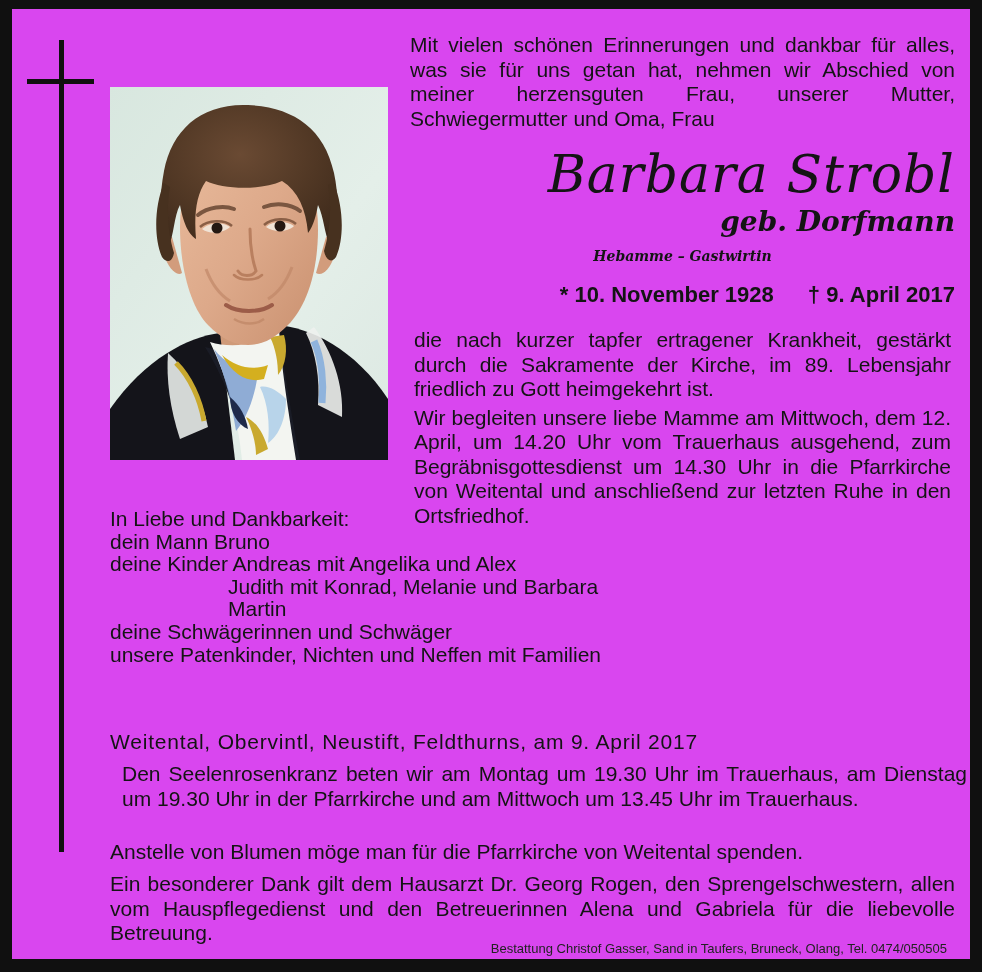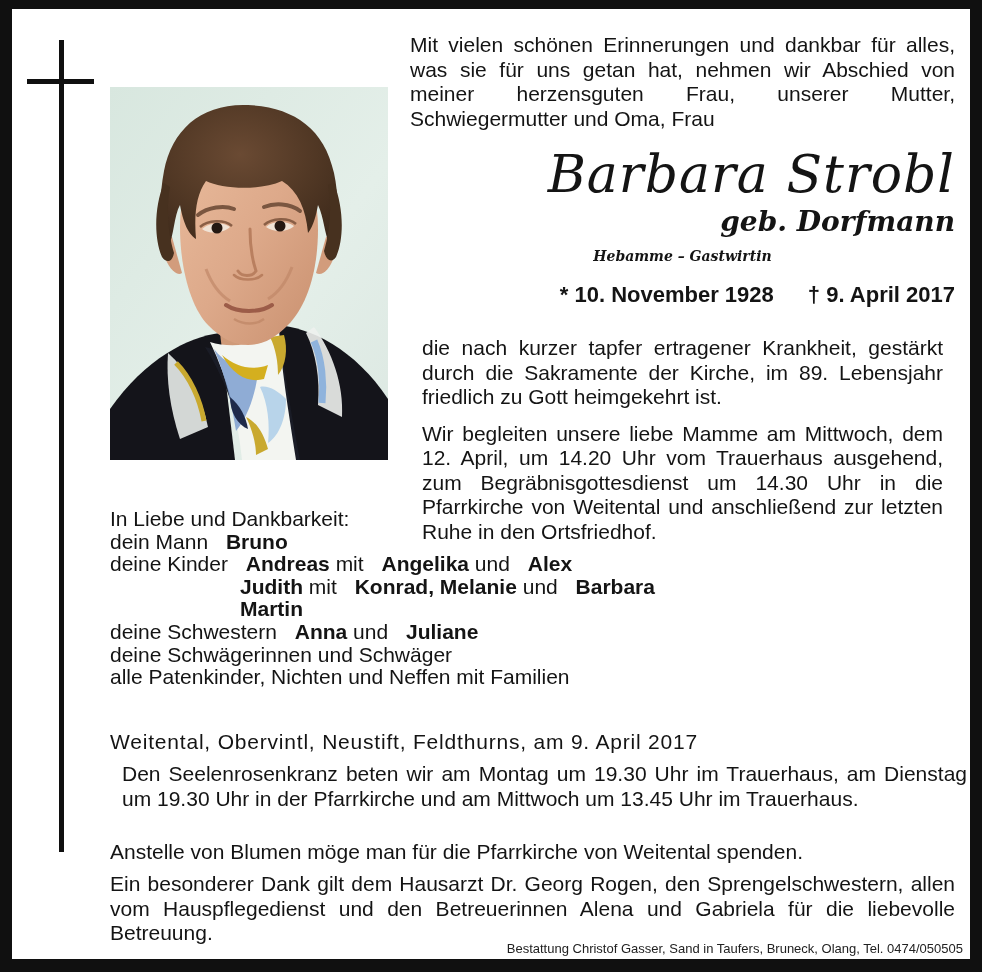--- a/index.html
+++ b/index.html
@@ -1,19 +1,19 @@
 <!DOCTYPE html>
 <html><head>
 <meta charset="utf-8">
 <style>
   html,body{margin:0;padding:0;background:#555;}
   .page{
     position:relative;
     width:982px;height:972px;
-    background:#ffffff;
+    background:#d946ef;
     overflow:hidden;
     font-family:"Liberation Sans", sans-serif;
     color:#141414;
   }
   .abs{position:absolute;}
   .frame-bar{background:#101010;}
   .frame-top{left:0;top:0;width:982px;height:9px;}
   .frame-left{left:0;top:0;width:12px;height:972px;}
   .frame-right{left:970px;top:0;width:12px;height:972px;}
   .frame-bottom{left:0;top:959px;width:982px;height:13px;}
@@ -24,21 +24,21 @@
   .photo{left:110px;top:87px;width:278px;height:373px;}
   .photo svg{display:block;width:278px;height:373px;}
 
   .rightcol{left:410px;width:545px;}
   .body-text{
     font-size:21px;line-height:24.5px;
     text-align:justify;text-justify:inter-word;
   }
   .intro{top:33px;}
   .announce{top:324px;}
-  .announce p{margin:12px;}
+  .announce p{margin:4px;}
 
   .name-line{top:146px;text-align:right;
     font-family:"DejaVu Serif", serif;
     font-style:italic;font-weight:normal;
     font-size:52px;line-height:56px;letter-spacing:1px;}
   .maiden-line{top:206px;text-align:right;
     font-family:"DejaVu Serif", serif;
     font-style:italic;font-weight:bold;
     font-size:28px;line-height:32px;}
   .profession-line{top:243px;text-align:center;
@@ -46,31 +46,31 @@
     font-style:italic;font-weight:bold;
     font-size:14px;line-height:26px;}
   .dates-line{top:282px;text-align:right;
     font-size:22px;font-weight:bold;line-height:26px;}
   .dates-line .gap{display:inline-block;width:34px;}
 
   .family{left:110px;top:508px;width:620px;
     font-size:21px;line-height:22.6px;}
   .family-line{white-space:nowrap;}
   .family-line.indent{padding-left:118px;}
-  .family-line .b{font-weight:bold;margin-left:12px;}
+  .family-line .b{font-weight:normal;}
 
   .places{left:110px;top:729px;width:845px;
     font-size:21px;letter-spacing:0.8px;line-height:25px;}
 
   .rosary{left:122px;top:762px;width:845px;}
   .flowers{left:110px;top:840px;width:845px;text-align:left;}
   .thanks{left:110px;top:872px;width:845px;}
 
   .undertaker{left:0px;top:941px;width:947px;
-    text-align:right;font-size:13px;line-height:15px;color:#222;padding-left:16px;}
+    text-align:right;font-size:13px;line-height:15px;color:#222;}
 </style>
 </head>
 <body>
 
 <div class="page">
 
   <div class="abs frame-bar frame-top"></div>
   <div class="abs frame-bar frame-left"></div>
   <div class="abs frame-bar frame-right"></div>
   <div class="abs frame-bar frame-bottom"></div>
@@ -165,23 +165,22 @@
     <p>die nach kurzer tapfer ertragener Krankheit, gestärkt durch die Sakramente der Kirche, im 89. Lebensjahr friedlich zu Gott heimgekehrt ist.</p>
     <p>Wir begleiten unsere liebe Mamme am Mittwoch, dem 12. April, um 14.20 Uhr vom Trauerhaus ausgehend, zum Begräbnisgottesdienst um 14.30 Uhr in die Pfarrkirche von Weitental und anschließend zur letzten Ruhe in den Ortsfriedhof.</p>
   </div>
 
   <div class="abs family">
       <div class="family-line"><span>In Liebe und Dankbarkeit:</span></div>
       <div class="family-line"><span>dein Mann </span><span class="b">Bruno</span></div>
       <div class="family-line"><span>deine Kinder </span><span class="b">Andreas</span><span> mit </span><span class="b">Angelika</span><span> und </span><span class="b">Alex</span></div>
       <div class="family-line indent"><span class="b">Judith</span><span> mit </span><span class="b">Konrad, Melanie</span><span> und </span><span class="b">Barbara</span></div>
       <div class="family-line indent"><span class="b">Martin</span></div>
-      <div class="family-line"><span>deine Schwestern </span><span class="b">Anna</span><span> und </span><span class="b">Juliane</span></div>
       <div class="family-line"><span>deine Schwägerinnen und Schwäger</span></div>
-      <div class="family-line"><span>alle Patenkinder, Nichten und Neffen mit Familien</span></div>
+      <div class="family-line"><span>unsere Patenkinder, Nichten und Neffen mit Familien</span></div>
     </div>
 
   <div class="abs places">Weitental, Obervintl, Neustift, Feldthurns, am 9. April 2017</div>
 
   <div class="abs body-text rosary">Den Seelenrosenkranz beten wir am Montag um 19.30 Uhr im Trauerhaus, am Dienstag um 19.30 Uhr in der Pfarrkirche und am Mittwoch um 13.45 Uhr im Trauerhaus.</div>
 
   <div class="abs body-text flowers">Anstelle von Blumen möge man für die Pfarrkirche von Weitental spenden.</div>
 
   <div class="abs body-text thanks">Ein besonderer Dank gilt dem Hausarzt Dr. Georg Rogen, den Sprengelschwestern, allen vom Hauspflegedienst und den Betreuerinnen Alena und Gabriela für die liebevolle Betreuung.</div>
 

